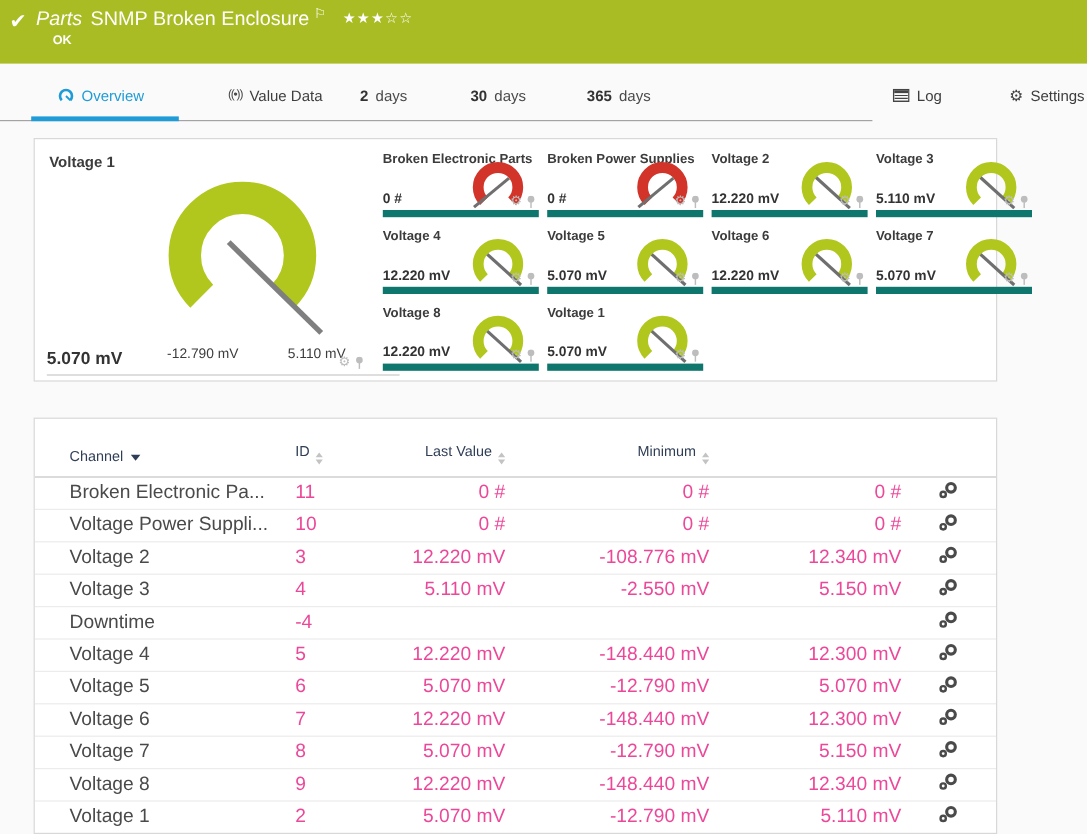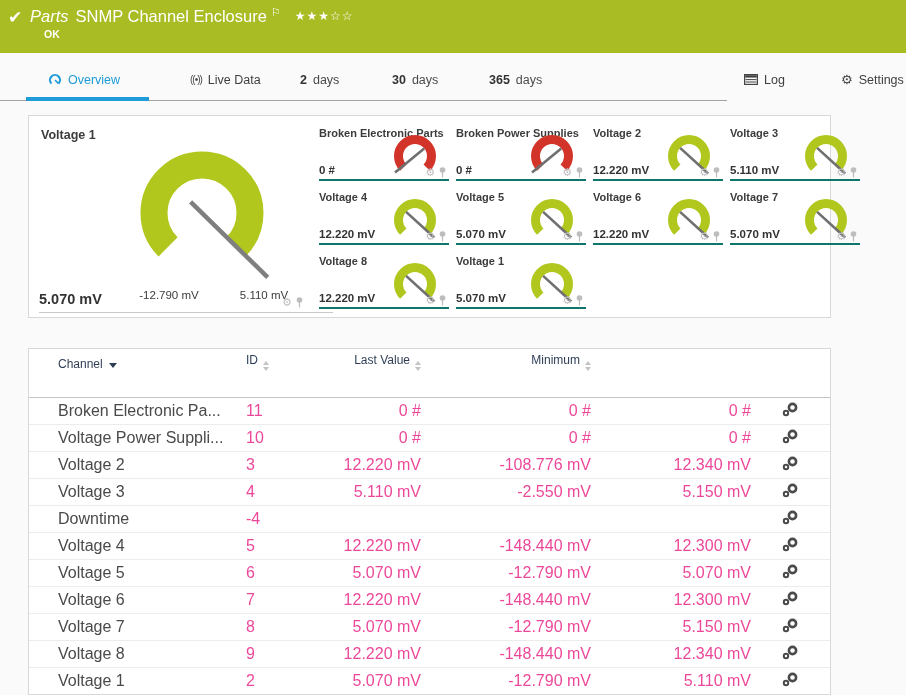--- a/index.html
+++ b/index.html
@@ -37,64 +37,64 @@
   .scale-min { left:95px; }
   .scale-max { left:190px; }
   .primary-value { position:absolute; left:10px; top:175px; font-size:14.5px; font-weight:700; color:#333; }
   .primary-underline { position:absolute; left:10px; top:196px; width:294px; border-top:1px solid #c9c9c9; }
   .tile-actions { position:absolute; display:flex; align-items:center; gap:3px; }
   .primary-actions { left:253px; top:181px; }
   .gear-glyph { font-size:11px; color:#bdbdbd; line-height:11px; cursor:pointer; }
 
   
   .tile-grid { position:absolute; left:290px; top:10px; display:grid; grid-template-columns:repeat(4,130px); grid-auto-rows:55px; column-gap:7px; row-gap:9px; }
-  .tile { position:relative; border-bottom:2px solid #0f766e; }
+  .tile { position:relative; border-bottom:6px solid #0f766e; }
   .tile-title { position:absolute; left:0; top:1px; font-size:11px; font-weight:700; color:#3c3c3c; white-space:nowrap; }
   .tile-gauge { position:absolute; left:72px; top:6px; }
   .tile-value { position:absolute; left:0; bottom:3px; font-size:11.5px; font-weight:700; color:#333; }
   .tile .tile-actions { right:2px; bottom:1px; }
 
   
   .thead-row, .trow { display:grid; grid-template-columns:188px 55px 120px 170px 160px 1fr; padding-left:29px; }
-  .thead-row { height:49px; align-items:end; padding-bottom:26px; border-bottom:1px solid #c4c4c4; }
+  .thead-row { height:49px; align-items:end; padding-bottom:10px; border-bottom:1px solid #c4c4c4; }
   .th { font-size:12px; color:#2f3e56; white-space:nowrap; cursor:pointer; }
   .trow { height:27px; align-items:center; border-bottom:1px solid #ececec; font-size:16px; color:#4a4a4a; }
   .al { text-align:left; } .ar { text-align:right; } .ac { text-align:center; }
   .cell-val { color:#ec4899; }
   .tri-down { width:0; height:0; border-left:4px solid transparent; border-right:4px solid transparent; border-top:5px solid #2f3e56; display:inline-block; margin-left:6px; }
   .sort-both { display:inline-flex; flex-direction:column; gap:2px; margin-left:5px; vertical-align:-1px; }
   .sort-both i { width:0; height:0; border-left:3.5px solid transparent; border-right:3.5px solid transparent; }
   .sort-both .u { border-bottom:4px solid #c3c3c3; }
   .sort-both .d { border-top:4px solid #c3c3c3; }
   .row-settings { display:inline-block; cursor:pointer; line-height:0; }
 </style>
 </head>
 <body>
 
 <div class="page">
 
   <header class="sensor-bar" id="sensor-bar" style="background: rgb(169, 188, 35);">
     <span class="check">✔</span>
     <div class="title-line">
-      <span class="kind">Parts</span><span>SNMP Channel Enclosure</span><span class="flag">⚐</span><span class="stars" id="stars"><span>★</span><span>★</span><span>★</span><span>☆</span><span>☆</span></span>
+      <span class="kind">Parts</span><span>SNMP Broken Enclosure</span><span class="flag">⚐</span><span class="stars" id="stars"><span>★</span><span>★</span><span>★</span><span>☆</span><span>☆</span></span>
     </div>
     <div class="ok-text">OK</div>
   </header>
 
   <nav class="tab-bar" id="tab-bar">
       <div class="tab active" style="left: 48px;">
         <span style="line-height: 0;"><svg width="14" height="14" viewBox="0 0 14 14">
             <path d="M 3.46 10.54 A 5 5 0 1 1 10.54 10.54" fill="none" stroke="#1f9cd7" stroke-width="2.2"></path>
             <line x1="7" y1="7" x2="10.6" y2="10.6" stroke="#1f9cd7" stroke-width="1.6"></line>
           </svg></span>
         <span>Overview</span>
       </div>
       <div class="tab" style="left: 190px;">
         <span class="live-ico" style="line-height: 1;">((•))</span>
-        <span>Live Data</span>
+        <span>Value Data</span>
       </div>
       <div class="tab" style="left: 300px;">
         <b>2</b>
         <span class="lbl-rest">days</span>
       </div>
       <div class="tab" style="left: 392px;">
         <b>30</b>
         <span class="lbl-rest">days</span>
       </div>
       <div class="tab" style="left: 489px;">

